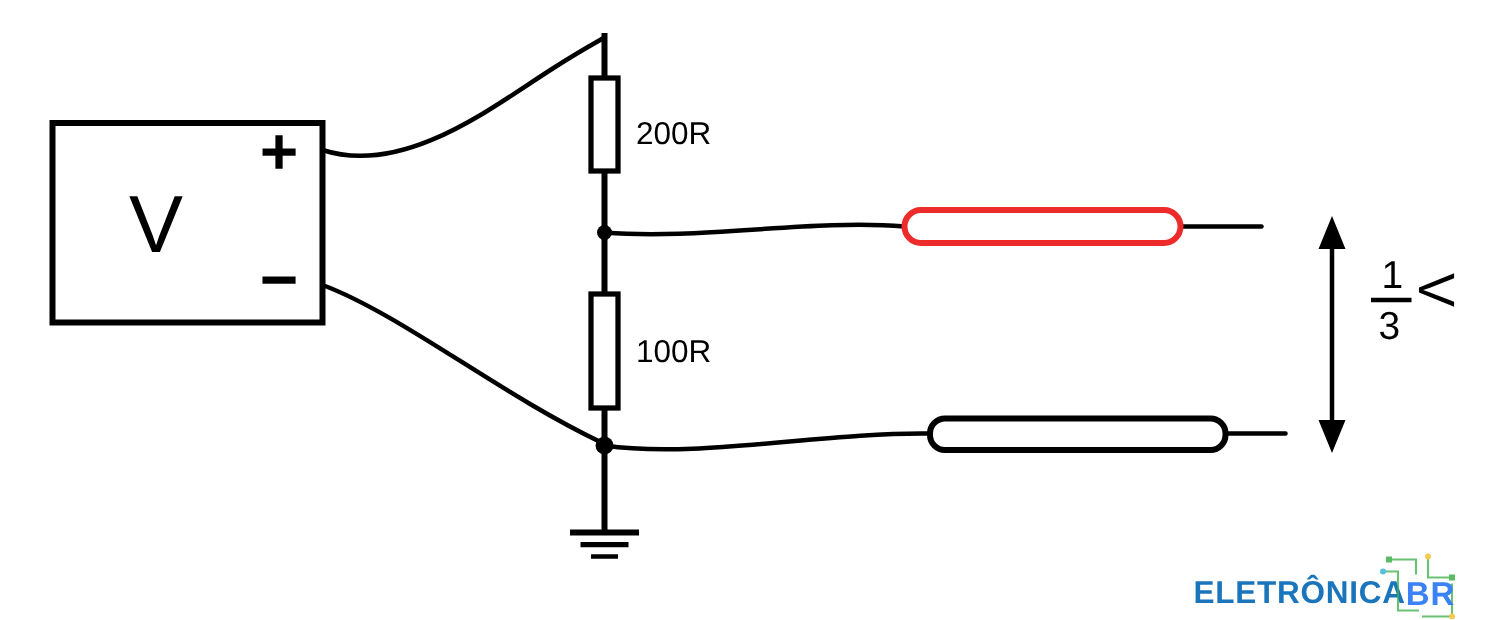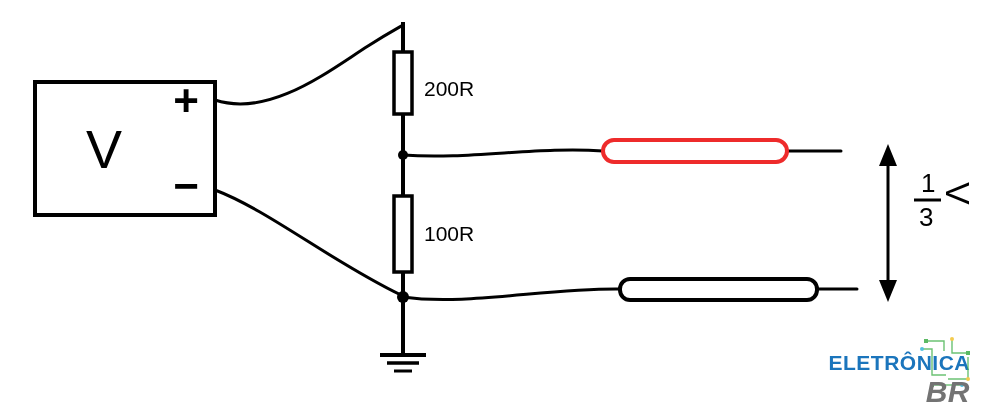--- a/index.html
+++ b/index.html
@@ -35,39 +35,37 @@
 
   
   .watermark {
     position: absolute;
     right: 30px;
     bottom: 4px;
     text-align: center;
   }
   .brand-row {
     display: flex;
-    align-items: flex-end;
+    align-items: center;
     justify-content: flex-end;
     position: relative;
-    flex-direction: column;
   }
   .brand-main {
     color: #1b75bc;
     font-weight: bold;
     font-size: 21px;
     letter-spacing: 0.5px;
   }
   .brand-suffix {
-    color: #737373;
+    color: #3b82f6;
     font-weight: bold;
-    font-size: 30px;
+    font-size: 22px;
     letter-spacing: 0.5px;
     position: relative;
     z-index: 1;
-    font-style: italic;
   }
   .br-decor {
     position: absolute;
     right: -8px;
     top: -16px;
     z-index: 0;
     opacity: 0.85;
   }
   .brand-url {
     color: #3a85c6;

